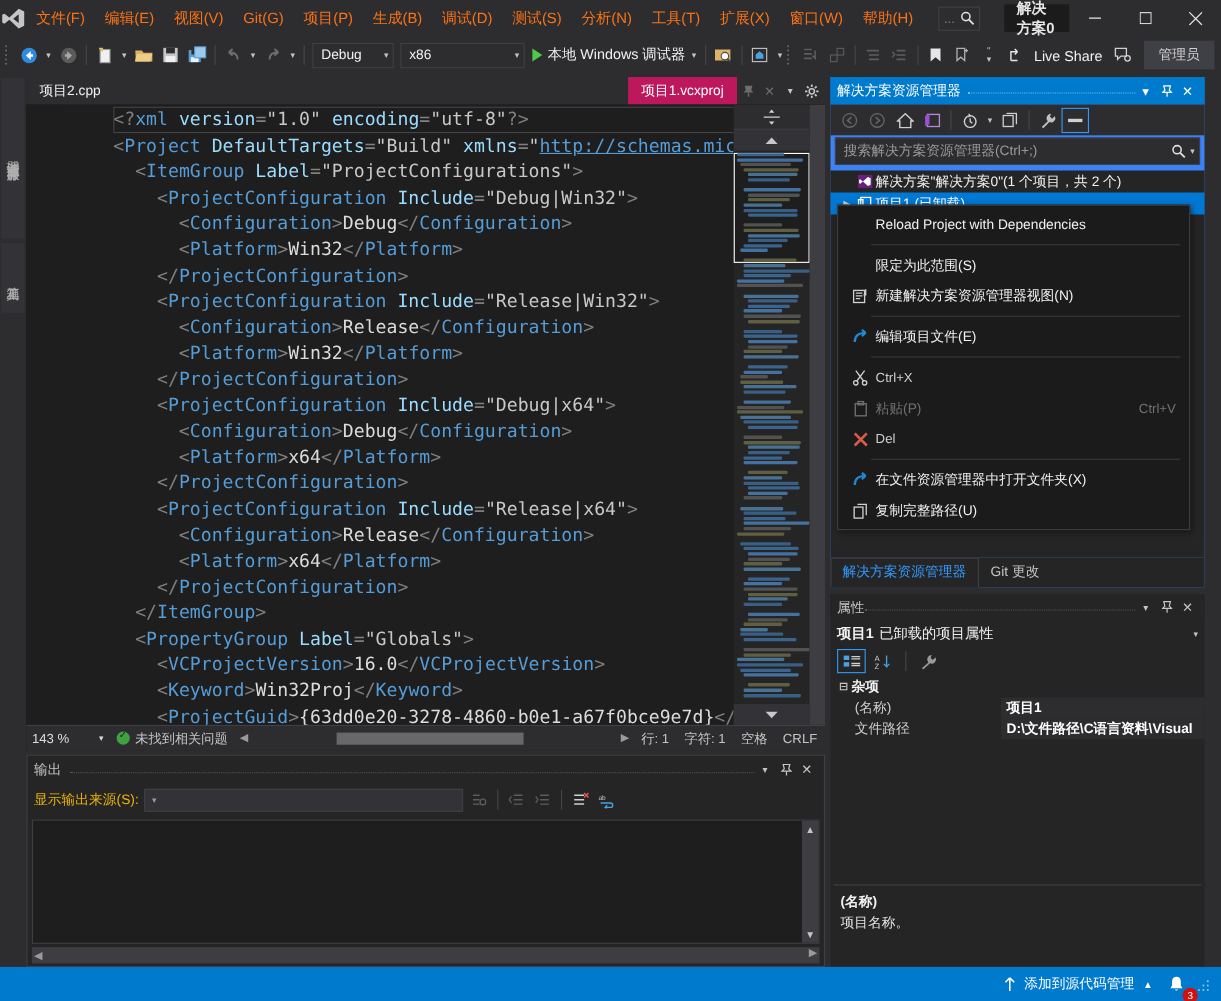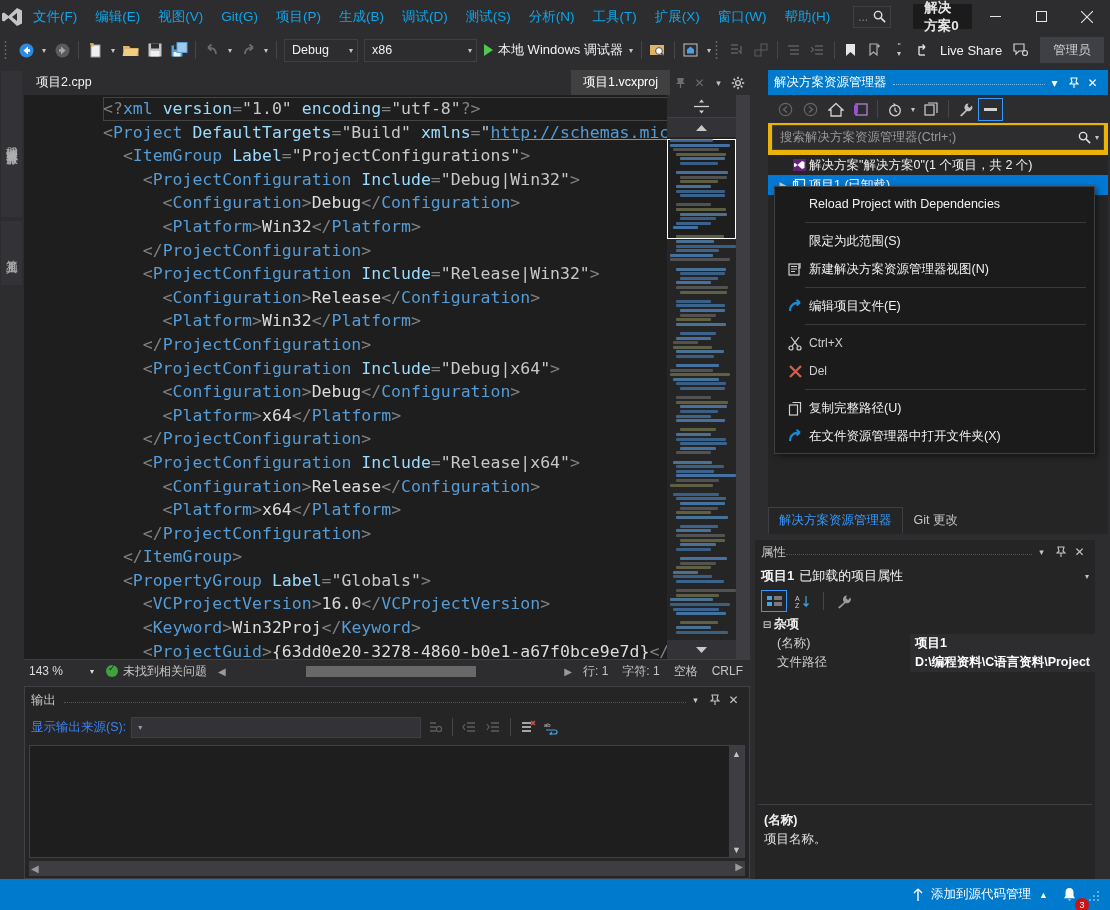--- a/index.html
+++ b/index.html
@@ -15,21 +15,21 @@
 
   
   .titlebar {
     position: absolute; left: 0; top: 0; width: 1110px; height: 33px;
     background: #2d2d30; display: flex; align-items: center;
   }
   .vs-logo { width: 40px; height: 33px; display: flex; align-items: center; justify-content: center; }
   .menu-items { display: flex; align-items: center; height: 33px; }
   .menu-item {
     padding: 0 9px; height: 33px; line-height: 33px;
-    font-size: 13.5px; color: #0ea5e9; cursor: default; white-space: nowrap;
+    font-size: 13.5px; color: #f97316; cursor: default; white-space: nowrap;
   }
   .quick-launch {
     margin-left: 14px; width: 57px; height: 22px;
     border: 1px solid #3f3f46; background: #2d2d30;
     display: flex; align-items: center; justify-content: space-between;
     padding: 0 4px; color: #808080; font-size: 12px;
   }
   .sol-badge {
     margin-left: 22px; height: 25px; padding: 0 11px;
     background: #1b1b1c; color: #e6e6e6; font-size: 13.5px;
@@ -78,21 +78,21 @@
   
   .editor-wrap {
     position: absolute; left: 24px; top: 70px; width: 726px; height: 612px;
     background: #1e1e1e;
   }
   .tabstrip { height: 25px; background: #2d2d30; display: flex; align-items: stretch; position: relative; }
   .etab {
     display: flex; align-items: center; padding: 0 12px; font-size: 12.5px;
     color: #f1f1f1; background: #2d2d30; border-right: 1px solid #2d2d30;
   }
-  .etab.active { background: #404040; color: #ffffff; }
+  .etab.active { background: #be185d; color: #ffffff; }
   .tabstrip .spacer { flex: 1; }
   .tab-icons { display: flex; align-items: center; padding-right: 3px; }
   .tab-ico { width: 19px; height: 25px; display: flex; align-items: center; justify-content: center; color: #6d6d6d; font-size: 12px; }
   .tab-ico.en { color: #c5c5c5; }
 
   .code-area { position: relative; height: 564px; background: #1e1e1e; overflow: hidden; }
   .gutter { position: absolute; left: 0; top: 0; width: 33px; height: 100%; background: #1e1e1e; }
   .code {
     position: absolute; left: 33px; top: 0; right: 83px; height: 100%;
     font-family: "DejaVu Sans Mono", "Liberation Mono", monospace;
@@ -134,31 +134,31 @@
   
   .output {
     position: absolute; left: 24px; top: 686px; width: 726px; height: 193px;
     background: #252526; border: 1px solid #3f3f46;
   }
   .panel-title { height: 26px; display: flex; align-items: center; padding: 0 6px; color: #c5c5c5; font-size: 12.5px; }
   .panel-title .ttl { margin-right: 8px; }
   .dots { flex: 1; height: 1px; border-top: 1px dotted #555; margin-top: 4px; }
   .pt-btn { width: 19px; height: 22px; display: flex; align-items: center; justify-content: center; color: #c5c5c5; font-size: 12px; }
   .out-toolbar { height: 28px; display: flex; align-items: center; padding: 0 6px; gap: 5px; }
-  .out-label { font-size: 12.5px; color: #3b82f6; }
+  .out-label { font-size: 12.5px; color: #eab308; }
   .out-combo { width: 290px; height: 21px; background: #333337; border: 1px solid #3f3f46; display: flex; align-items: center; padding: 0 4px 0 6px; font-size: 12.5px; color: #f1f1f1; }
   .out-combo .cv { flex: 1; }
   .out-body { position: absolute; left: 4px; right: 4px; top: 58px; bottom: 20px; background: #1e1e1e; border: 1px solid #3f3f46; }
   .out-vs { position: absolute; right: 0; top: 0; width: 15px; height: 100%; background: #3e3e42; }
   .out-hs { position: absolute; left: 4px; right: 4px; bottom: 2px; height: 15px; background: #3e3e42; }
   .sb-arrow { color: #c5c5c5; font-size: 9px; display: flex; align-items: center; justify-content: center; height: 15px; }
 
   
   .rightdock { position: absolute; left: 755px; top: 70px; width: 340px; height: 809px; }
-  .se-panel { position: absolute; left: 13px; top: 0; width: 340px; height: 464px; background: #eab308; }
+  .se-panel { position: absolute; left: 0; top: 0; width: 340px; height: 464px; background: #3b82f6; }
   .se-title { height: 25px; background: #007acc; display: flex; align-items: center; padding: 0 6px; color: #ffffff; font-size: 12.5px; }
   .se-title .ttl { font-weight: normal; margin-right: 6px; white-space: nowrap; }
   .se-title .dots { border-top: 1px dotted #6fc0f0; }
   .se-tb { height: 28px; background: #2d2d30; display: flex; align-items: center; padding: 0 5px; }
   .se-tbi { width: 25px; height: 23px; display: flex; align-items: center; justify-content: center; color: #c5c5c5; }
   .se-tbi.disabled { color: #656565; }
   .se-tbi.sel { border: 1px solid #3399ff; background: #2d2d30; }
   .se-search { height: 25px; background: #2d2d30; border: 1px solid #3f3f46; margin: 2px 4px; display: flex; align-items: center; padding: 0 4px 0 7px; }
   .se-search .ph { flex: 1; color: #999999; font-size: 12.5px; }
   .se-tree { position: absolute; left: 0; top: 85px; right: 0; bottom: 27px; background: #252526; font-size: 12.5px; }
@@ -843,46 +843,56 @@
           <div class="ctxitem">
             <span class="ctx-ico">
               <svg width="15" height="15" viewBox="0 0 15 15">
                 <circle cx="3" cy="12" r="2" fill="none" stroke="#d0d0d0" stroke-width="1.2"></circle>
                 <circle cx="11" cy="12" r="2" fill="none" stroke="#d0d0d0" stroke-width="1.2"></circle>
                 <path d="M3.8 10.6 L11 1 M10.2 10.6 L3 1" stroke="#d0d0d0" stroke-width="1.2"></path>
               </svg>
             </span>
             <span class="ctx-key">Ctrl+X</span>
           </div>
+          <div class="ctxitem disabled">
+            <span class="ctx-ico">
+              <svg width="15" height="15" viewBox="0 0 15 15">
+                <rect x="2.5" y="3" width="10" height="11" fill="none" stroke="#717171" stroke-width="1.2"></rect>
+                <rect x="5" y="1" width="5" height="3" fill="none" stroke="#717171" stroke-width="1.2"></rect>
+              </svg>
+            </span>
+            <span class="ctx-lbl">粘贴(P)</span>
+            <span class="ctx-key">Ctrl+V</span>
+          </div>
           <div class="ctxitem">
             <span class="ctx-ico">
               <svg width="15" height="15" viewBox="0 0 15 15">
                 <path d="M2 2 L13 13 M13 2 L2 13" stroke="#d95b4b" stroke-width="2.4"></path>
               </svg>
             </span>
             <span class="ctx-key">Del</span>
           </div>
           <div class="ctx-sep"></div>
           <div class="ctxitem">
             <span class="ctx-ico">
               <svg width="15" height="15" viewBox="0 0 15 15">
+                <path d="M2 12 C2 5 7 3.5 12 3.5 M12 3.5 L8.5 0.8 M12 3.5 L8.5 6.5" stroke="#1e8ad6" stroke-width="2" fill="none"></path>
+              </svg>
+            </span>
+            <span class="ctx-lbl">在文件资源管理器中打开文件夹(X)</span>
+            <span class="ctx-key"></span>
+          </div>
+          <div class="ctxitem">
+            <span class="ctx-ico">
+              <svg width="15" height="15" viewBox="0 0 15 15">
                 <rect x="1.5" y="4" width="8" height="10" fill="none" stroke="#d0d0d0" stroke-width="1.2"></rect>
                 <path d="M4.5 1.5 h8 v10" fill="none" stroke="#d0d0d0" stroke-width="1.2"></path>
               </svg>
             </span>
             <span class="ctx-lbl">复制完整路径(U)</span>
-            <span class="ctx-key"></span>
-          </div>
-          <div class="ctxitem">
-            <span class="ctx-ico">
-              <svg width="15" height="15" viewBox="0 0 15 15">
-                <path d="M2 12 C2 5 7 3.5 12 3.5 M12 3.5 L8.5 0.8 M12 3.5 L8.5 6.5" stroke="#1e8ad6" stroke-width="2" fill="none"></path>
-              </svg>
-            </span>
-            <span class="ctx-lbl">在文件资源管理器中打开文件夹(X)</span>
             <span class="ctx-key"></span>
           </div>
         </div>
 
       <div class="se-tabs">
         <div class="se-tab active">
           <span>解决方案资源管理器</span>
         </div>
         <div class="se-tab">
           <span>Git 更改</span>
@@ -934,21 +944,21 @@
         <div class="pg-cat">
           <span class="exp">⊟</span>
           <span>杂项</span>
         </div>
         <div class="pg-row">
           <span class="pg-name">(名称)</span>
           <span class="pg-val">项目1</span>
         </div>
         <div class="pg-row">
           <span class="pg-name">文件路径</span>
-          <span class="pg-val">D:\编程资料\C语言资料\Project</span>
+          <span class="pg-val">D:\文件路径\C语言资料\Visual</span>
         </div>
       </div>
       <div class="prop-desc">
         <div class="d1">(名称)</div>
         <div class="d2">项目名称。</div>
       </div>
     </div>
   </div>
 
   <div class="statusbar">

